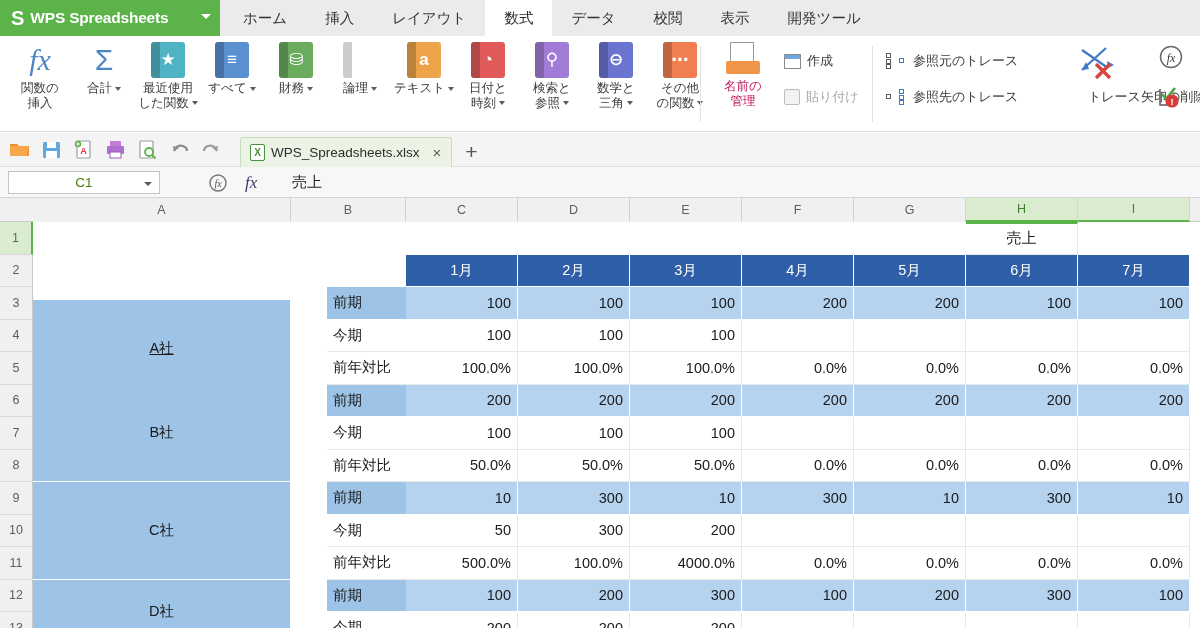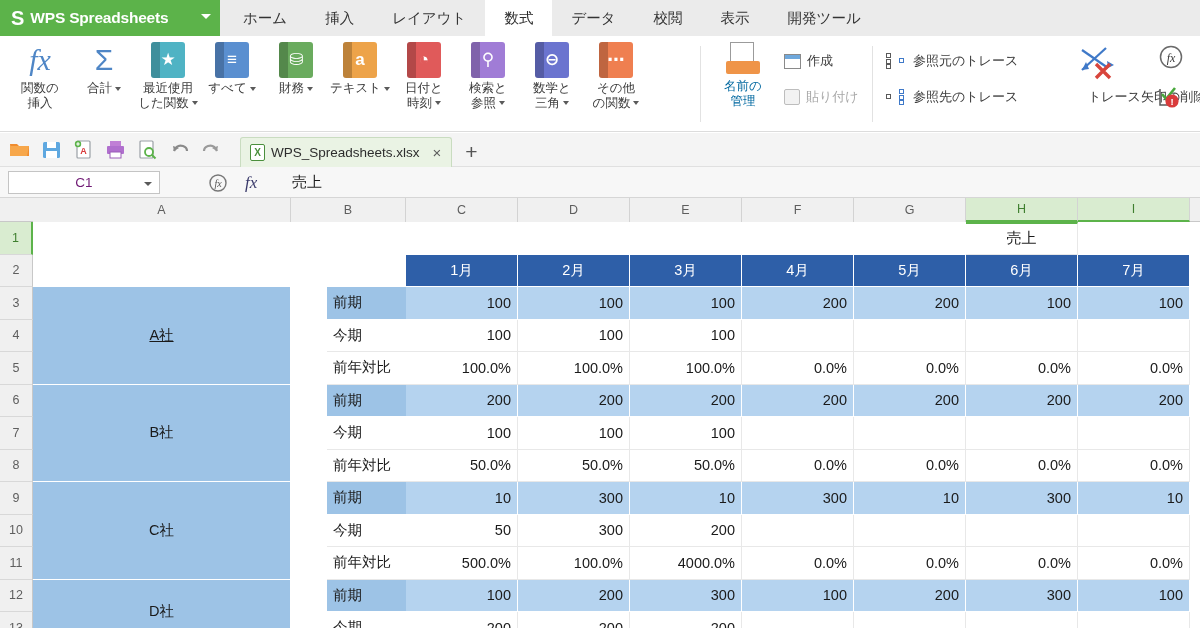--- a/index.html
+++ b/index.html
@@ -65,21 +65,21 @@
     display: inline-block; width: 0; height: 0; margin-left: 3px;
     border-left: 3.5px solid transparent; border-right: 3.5px solid transparent;
     border-top: 4px solid #5a5a5a; vertical-align: middle;
   }
   .ribsep { position: absolute; top: 10px; width: 1px; height: 76px; background: #e2e2e2; }
 
   .nmgr { position: absolute; top: 0; height: 96px; }
   .nm-big {
     position: absolute; left: 0; top: 6px; width: 66px;
     display: flex; flex-direction: column; align-items: center;
-    font-size: 12.5px; color: #0369a1; line-height: 1.18; text-align: center;
+    font-size: 12.5px; color: #be185d; line-height: 1.18; text-align: center;
   }
   .tray {
     width: 34px; height: 34px; position: relative;
   }
   .tray .sheets { position: absolute; left: 4px; top: 0; width: 24px; height: 20px; background: #fff; border: 1.6px solid #9b9b9b; }
   .tray .tbox { position: absolute; left: 0; bottom: 2px; width: 34px; height: 13px; background: #ef9448; border-radius: 2px; }
   .nm-row {
     position: absolute; display: flex; align-items: center; gap: 6px;
     font-size: 13px; color: #3c3c3c; white-space: nowrap;
   }
@@ -116,21 +116,21 @@
   
   .fbar {
     position: absolute; left: 0; top: 167px; width: 1200px; height: 31px;
     background: #f7f7f7; border-bottom: 1px solid #d6d6d6;
     display: flex; align-items: center;
   }
   .namebox {
     position: absolute; left: 8px; top: 4px; width: 152px; height: 23px;
     background: #fff; border: 1px solid #c4c4c4;
     display: flex; align-items: center; justify-content: center;
-    font-size: 13.5px; color: #701a75;
+    font-size: 13.5px; color: #4d7c0f;
   }
   .namebox .nb-caret {
     position: absolute; right: 7px; top: 10px; width: 0; height: 0;
     border-left: 4px solid transparent; border-right: 4px solid transparent;
     border-top: 4.5px solid #5a5a5a;
   }
   .fxbtn { position: absolute; left: 208px; top: 6px; font-size: 14px; color: #666; }
   .fx-lbl { position: absolute; left: 245px; top: 6px; font-style: italic; font-family: "Liberation Serif", serif; font-size: 17px; color: #3a3a6a; }
   .fcontent { position: absolute; left: 292px; top: 4px; right: 8px; height: 23px; font-size: 15px; color: #1a1a1a; display: flex; align-items: center; }
 
@@ -249,20 +249,26 @@
         <div class="rbtn">
           <span class="ico-book" style="background: rgb(90, 143, 208);">≡</span>
           <span class="lbl">
             <div>すべて<span class="caret-d"></span></div>
           </span>
         </div>
         <div class="rbtn">
           <span class="ico-book" style="background: rgb(106, 171, 94);">⛁</span>
           <span class="lbl">
             <div>財務<span class="caret-d"></span></div>
+          </span>
+        </div>
+        <div class="rbtn">
+          <span class="ico-book">?</span>
+          <span class="lbl">
+            <div>論理<span class="caret-d"></span></div>
           </span>
         </div>
         <div class="rbtn">
           <span class="ico-book" style="background: rgb(237, 163, 73);">a</span>
           <span class="lbl">
             <div>テキスト<span class="caret-d"></span></div>
           </span>
         </div>
         <div class="rbtn">
           <span class="ico-book" style="background: rgb(224, 90, 90);">◔</span>
@@ -844,21 +850,21 @@
         </div>
         <div class="cell ctr hdrblue" style="left: 854px; top: 56.5px; width: 112px;">
           <span>5月</span>
         </div>
         <div class="cell ctr hdrblue" style="left: 966px; top: 56.5px; width: 112px;">
           <span>6月</span>
         </div>
         <div class="cell ctr hdrblue" style="left: 1078px; top: 56.5px; width: 112px;">
           <span>7月</span>
         </div>
-        <div class="cell ctr blue1" style="left: 33px; top: 89px; width: 258px; height: 97.5px; text-decoration: underline;">
+        <div class="cell ctr blue1" style="left: 33px; top: 102px; width: 258px; height: 97.5px; text-decoration: underline;">
           <span>A社</span>
         </div>
         <div class="cell ctr blue1" style="left: 33px; top: 186.5px; width: 258px; height: 97.5px;">
           <span>B社</span>
         </div>
         <div class="cell ctr blue1" style="left: 33px; top: 284px; width: 258px; height: 97.5px;">
           <span>C社</span>
         </div>
         <div class="cell ctr blue1" style="left: 33px; top: 381.5px; width: 258px; height: 65px;">
           <span>D社</span>

